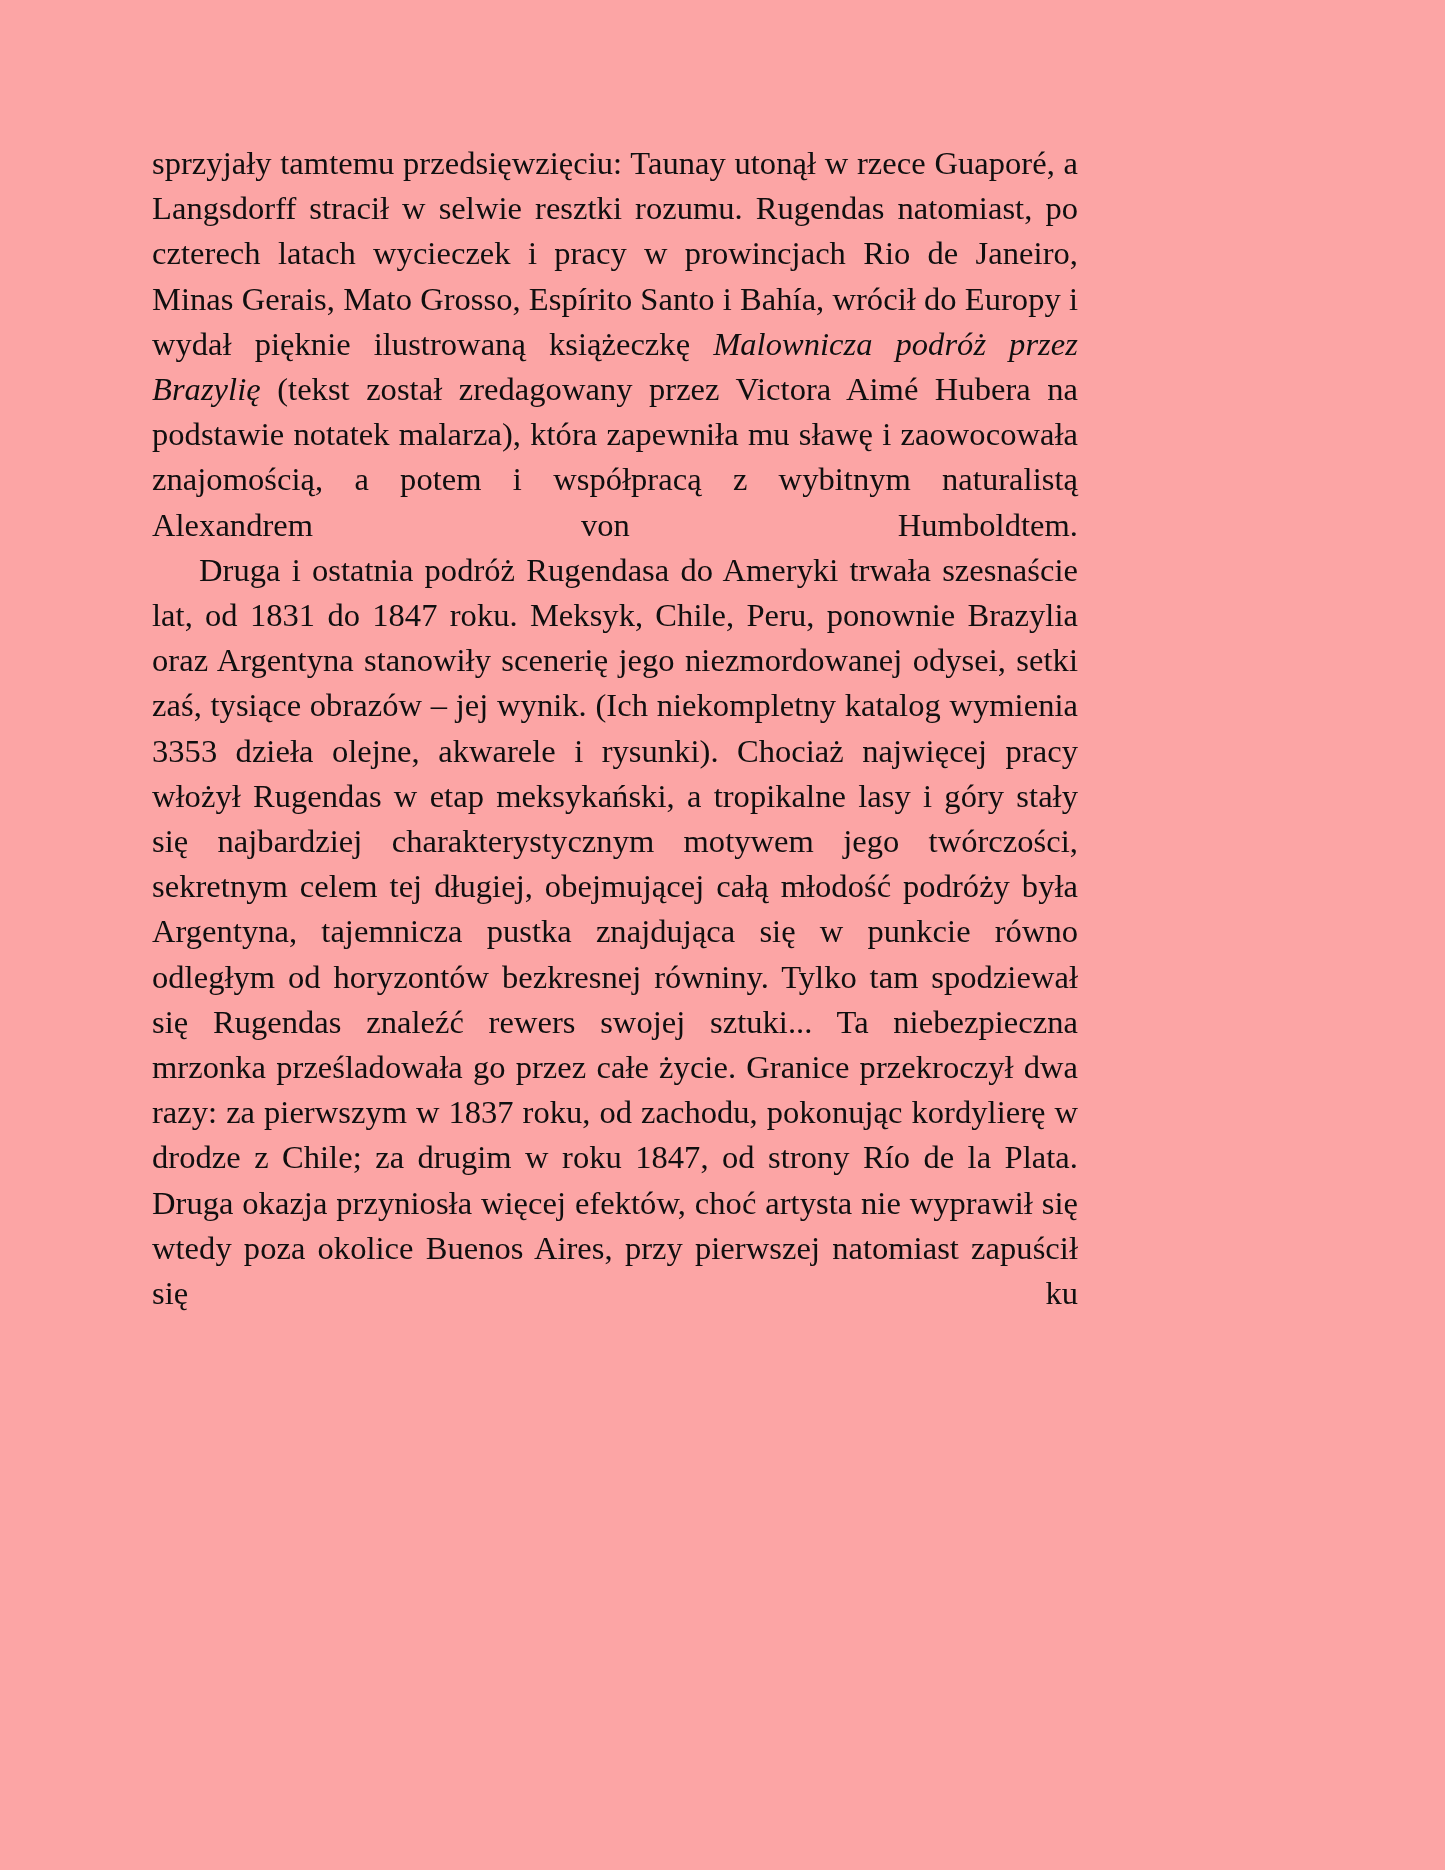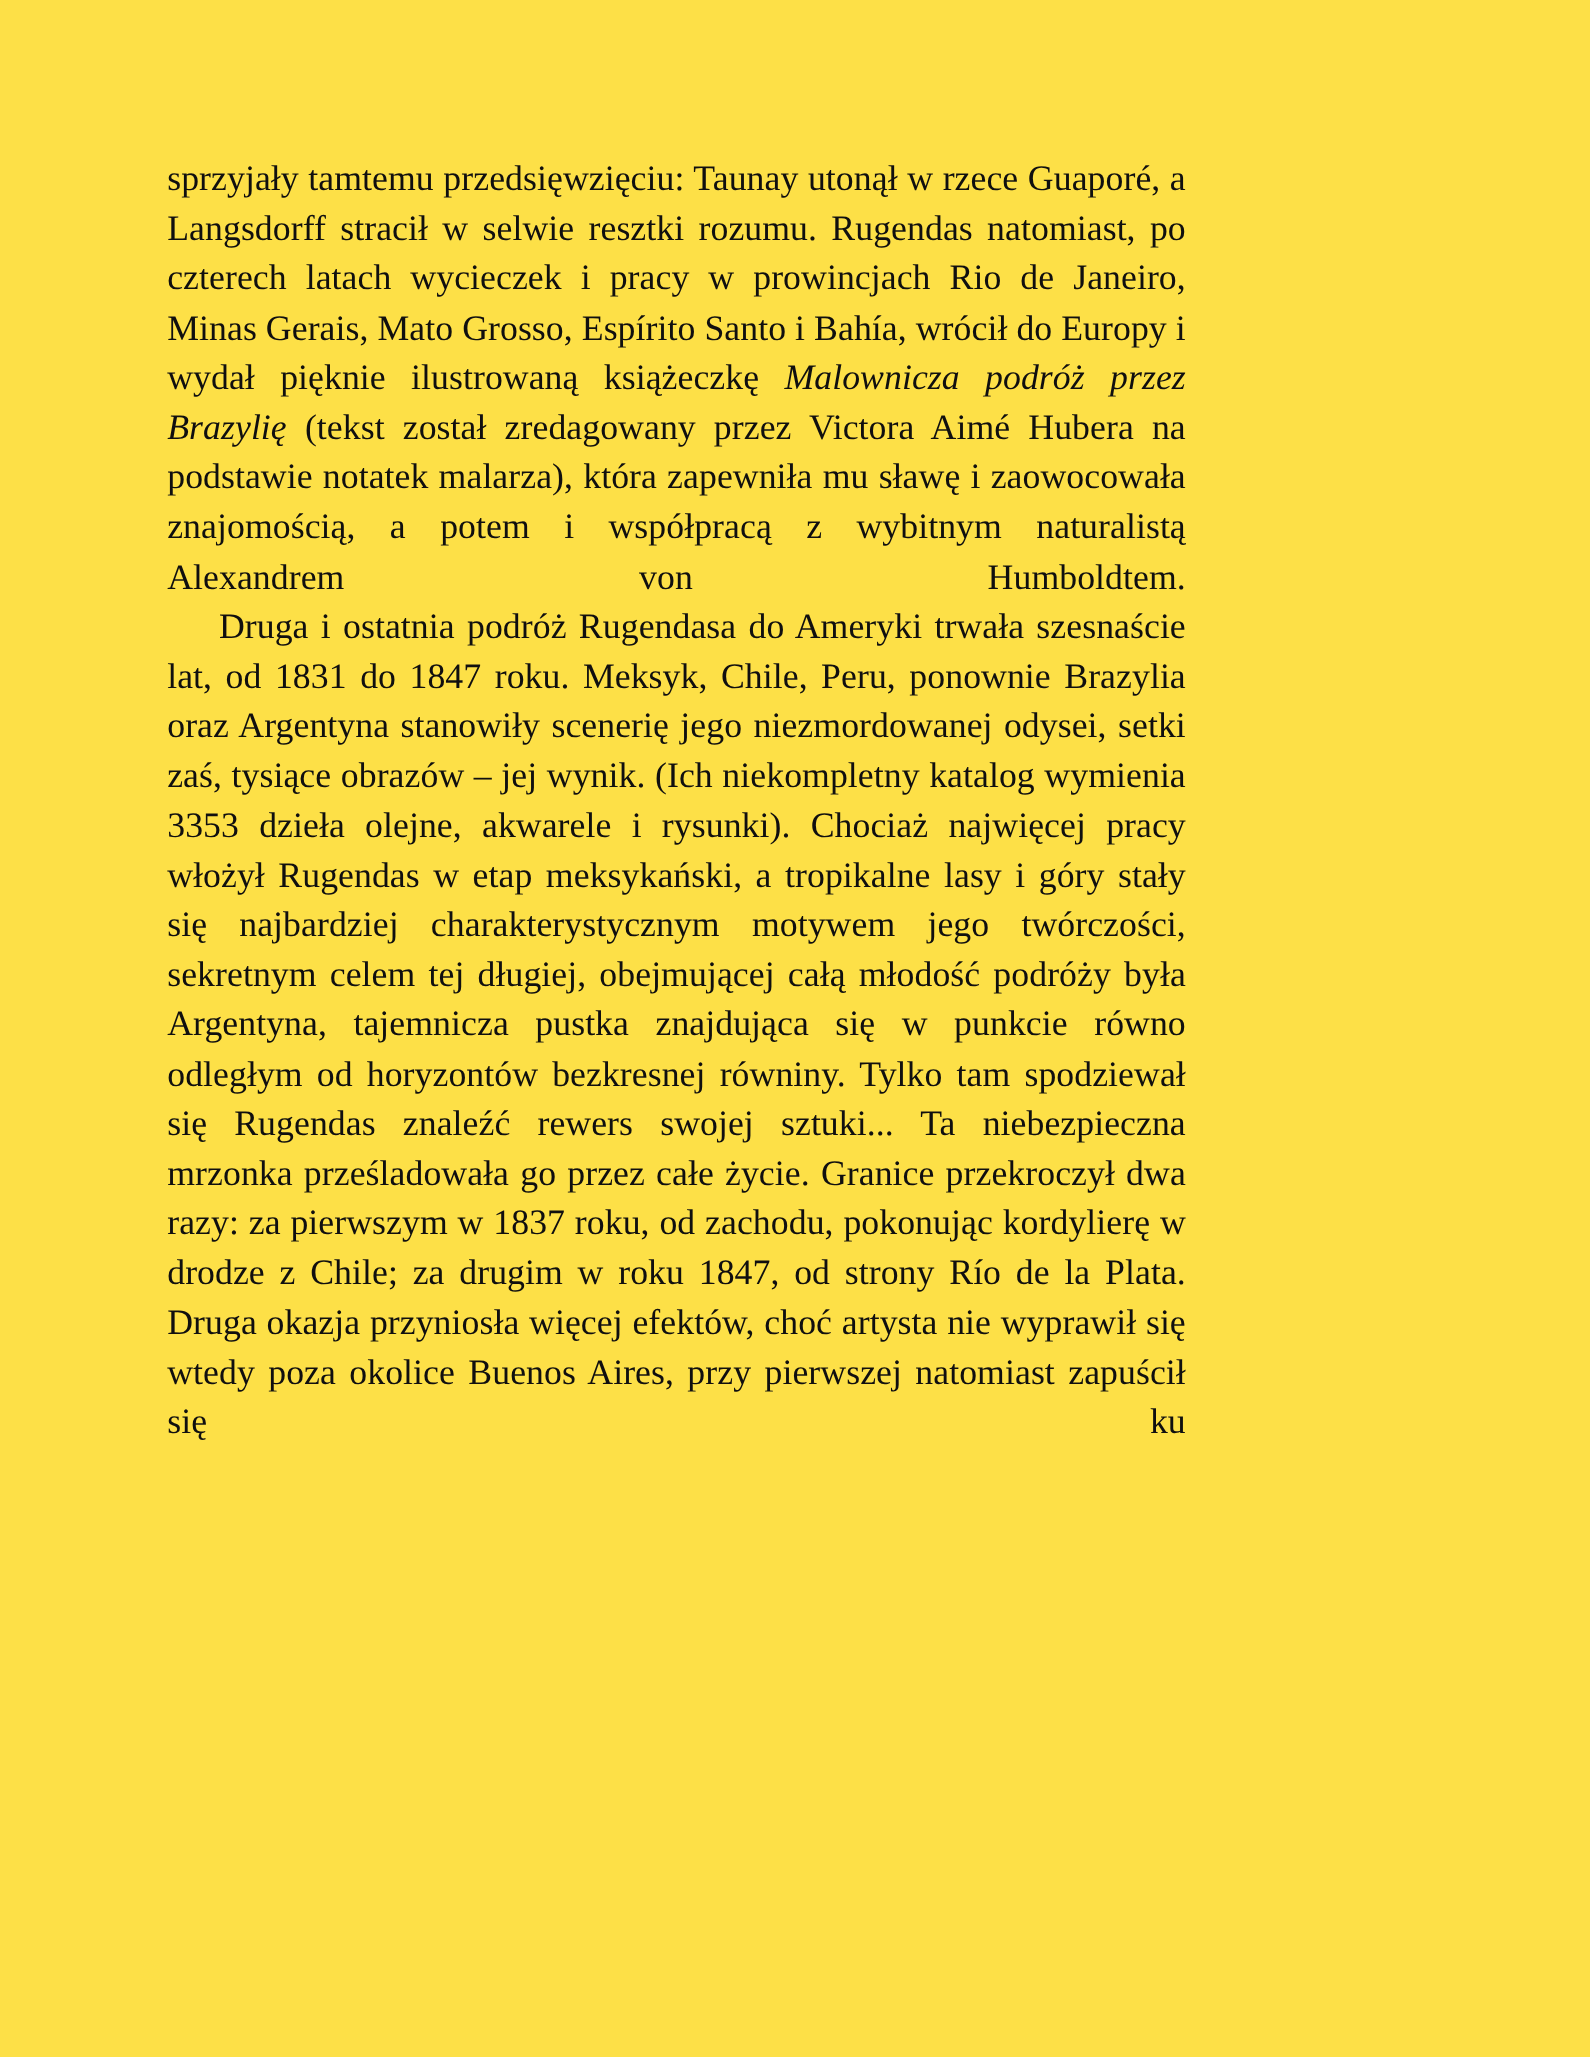--- a/index.html
+++ b/index.html
@@ -4,21 +4,21 @@
 <style>
   html, body {
     margin: 0;
     padding: 0;
     background: #ffffff;
   }
   .page {
     position: relative;
     width: 1445px;
     height: 1870px;
-    background: #fde047;
+    background: #fca5a5;
     overflow: hidden;
   }
   .text-column {
     position: absolute;
     left: 152px;
     top: 141px;
     width: 926px;
   }
   .para {
     margin: 0;

